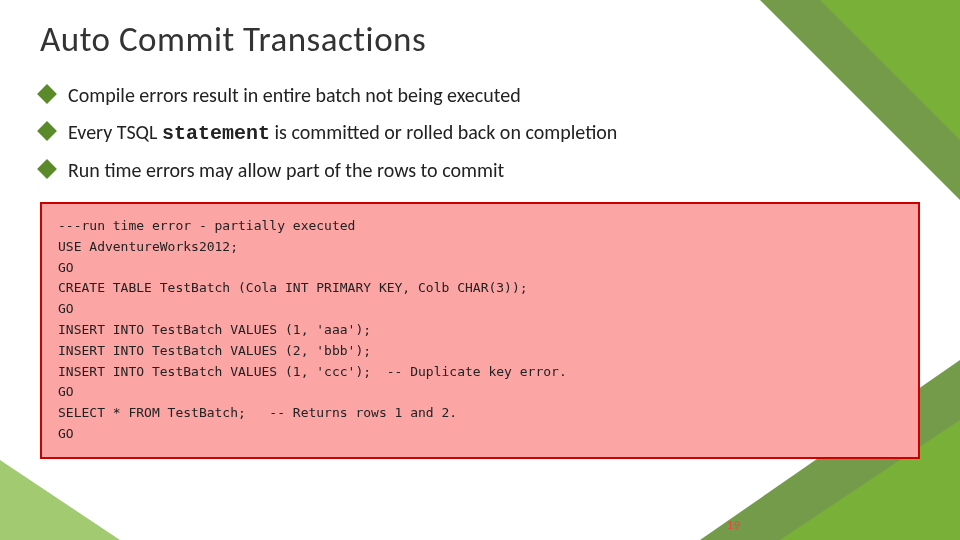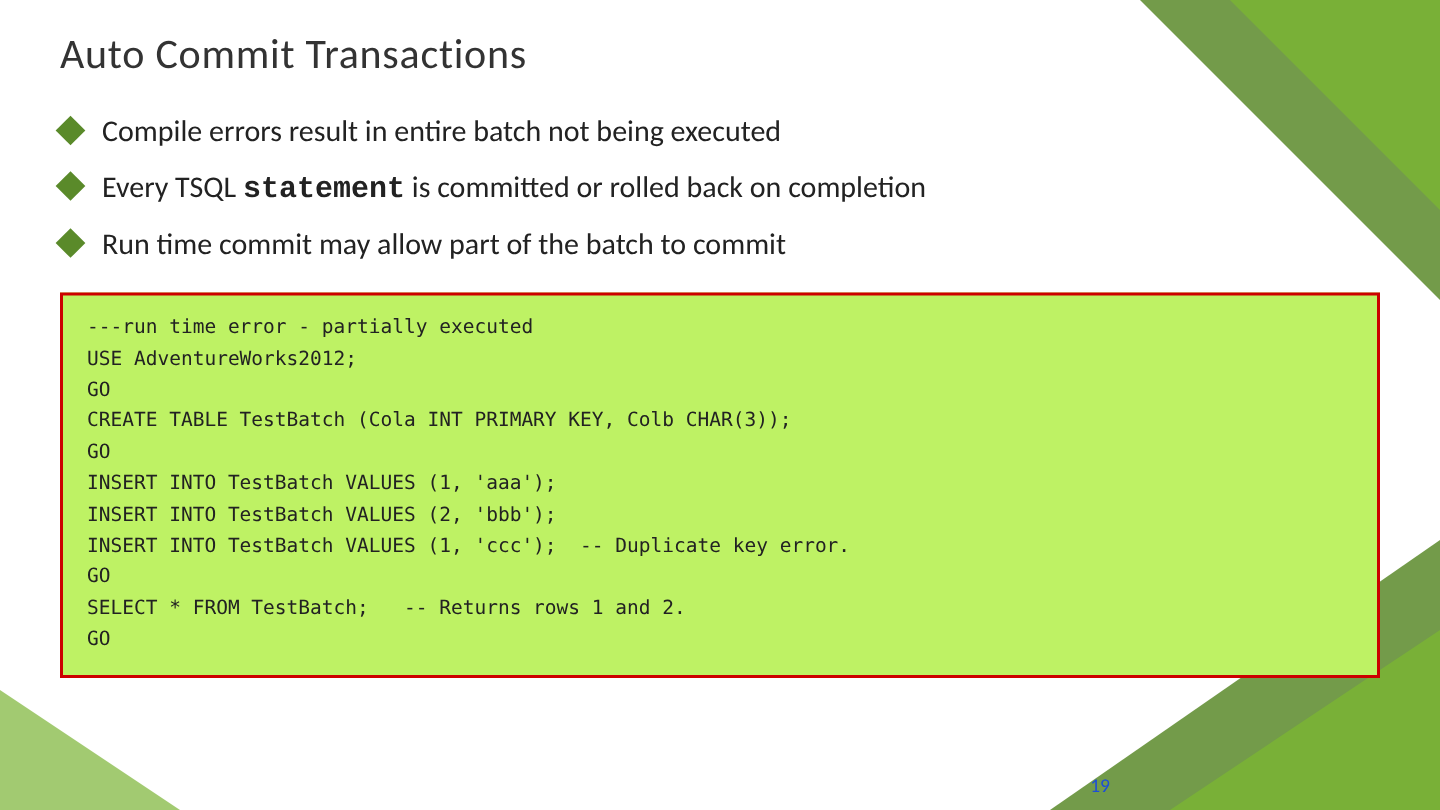--- a/index.html
+++ b/index.html
@@ -74,21 +74,21 @@
       opacity: 0.7;
     }
 
     .content {
       position: relative;
       z-index: 10;
       padding: 18px 40px 20px 40px;
     }
 
     .page-title {
-      font-size: 28px;
+      font-size: 35px;
       font-weight: 300;
       color: #333333;
       margin-bottom: 22px;
       letter-spacing: 0.5px;
     }
 
     .bullet-list {
       list-style: none;
       padding: 0;
       margin-bottom: 18px;
@@ -118,37 +118,37 @@
       flex: 1;
     }
 
     .bullet-text code,
     .bullet-text .mono {
       font-family: 'Courier New', Courier, monospace;
       font-weight: bold;
     }
 
     .code-block {
-      background: #bef264;
+      background: #fca5a5;
       border: 2px solid #cc0000;
       padding: 12px 16px;
       font-family: 'Courier New', Courier, monospace;
       font-size: 13px;
       color: #222222;
       line-height: 1.6;
       margin-top: 6px;
       width: 100%;
     }
 
     .page-number {
       position: absolute;
       bottom: 8px;
       right: 220px;
       font-size: 13px;
-      color: #1d4ed8;
+      color: #ef4444;
       z-index: 20;
     }
   </style>
 </head>
 <body>
 
 <div class="bg-shape-top-right"></div>
 <div class="bg-shape-top-right-2"></div>
 <div class="bg-shape-bottom-right"></div>
 <div class="bg-shape-bottom-right-2"></div>
@@ -168,21 +168,21 @@
 
     <li>
       <span class="bullet-diamond"></span>
       <span class="bullet-text">
         <span>Every TSQL </span><span class="mono">statement</span><span> is committed or rolled back on completion</span>
       </span>
     </li>
 
     <li>
       <span class="bullet-diamond"></span>
-      <span class="bullet-text">Run time commit may allow part of the batch to commit</span>
+      <span class="bullet-text">Run time errors may allow part of the rows to commit</span>
     </li>
 
   </ul>
 
   <div class="code-block">
     <pre>---run time error - partially executed
 USE AdventureWorks2012;
 GO
 CREATE TABLE TestBatch (Cola INT PRIMARY KEY, Colb CHAR(3));
 GO

